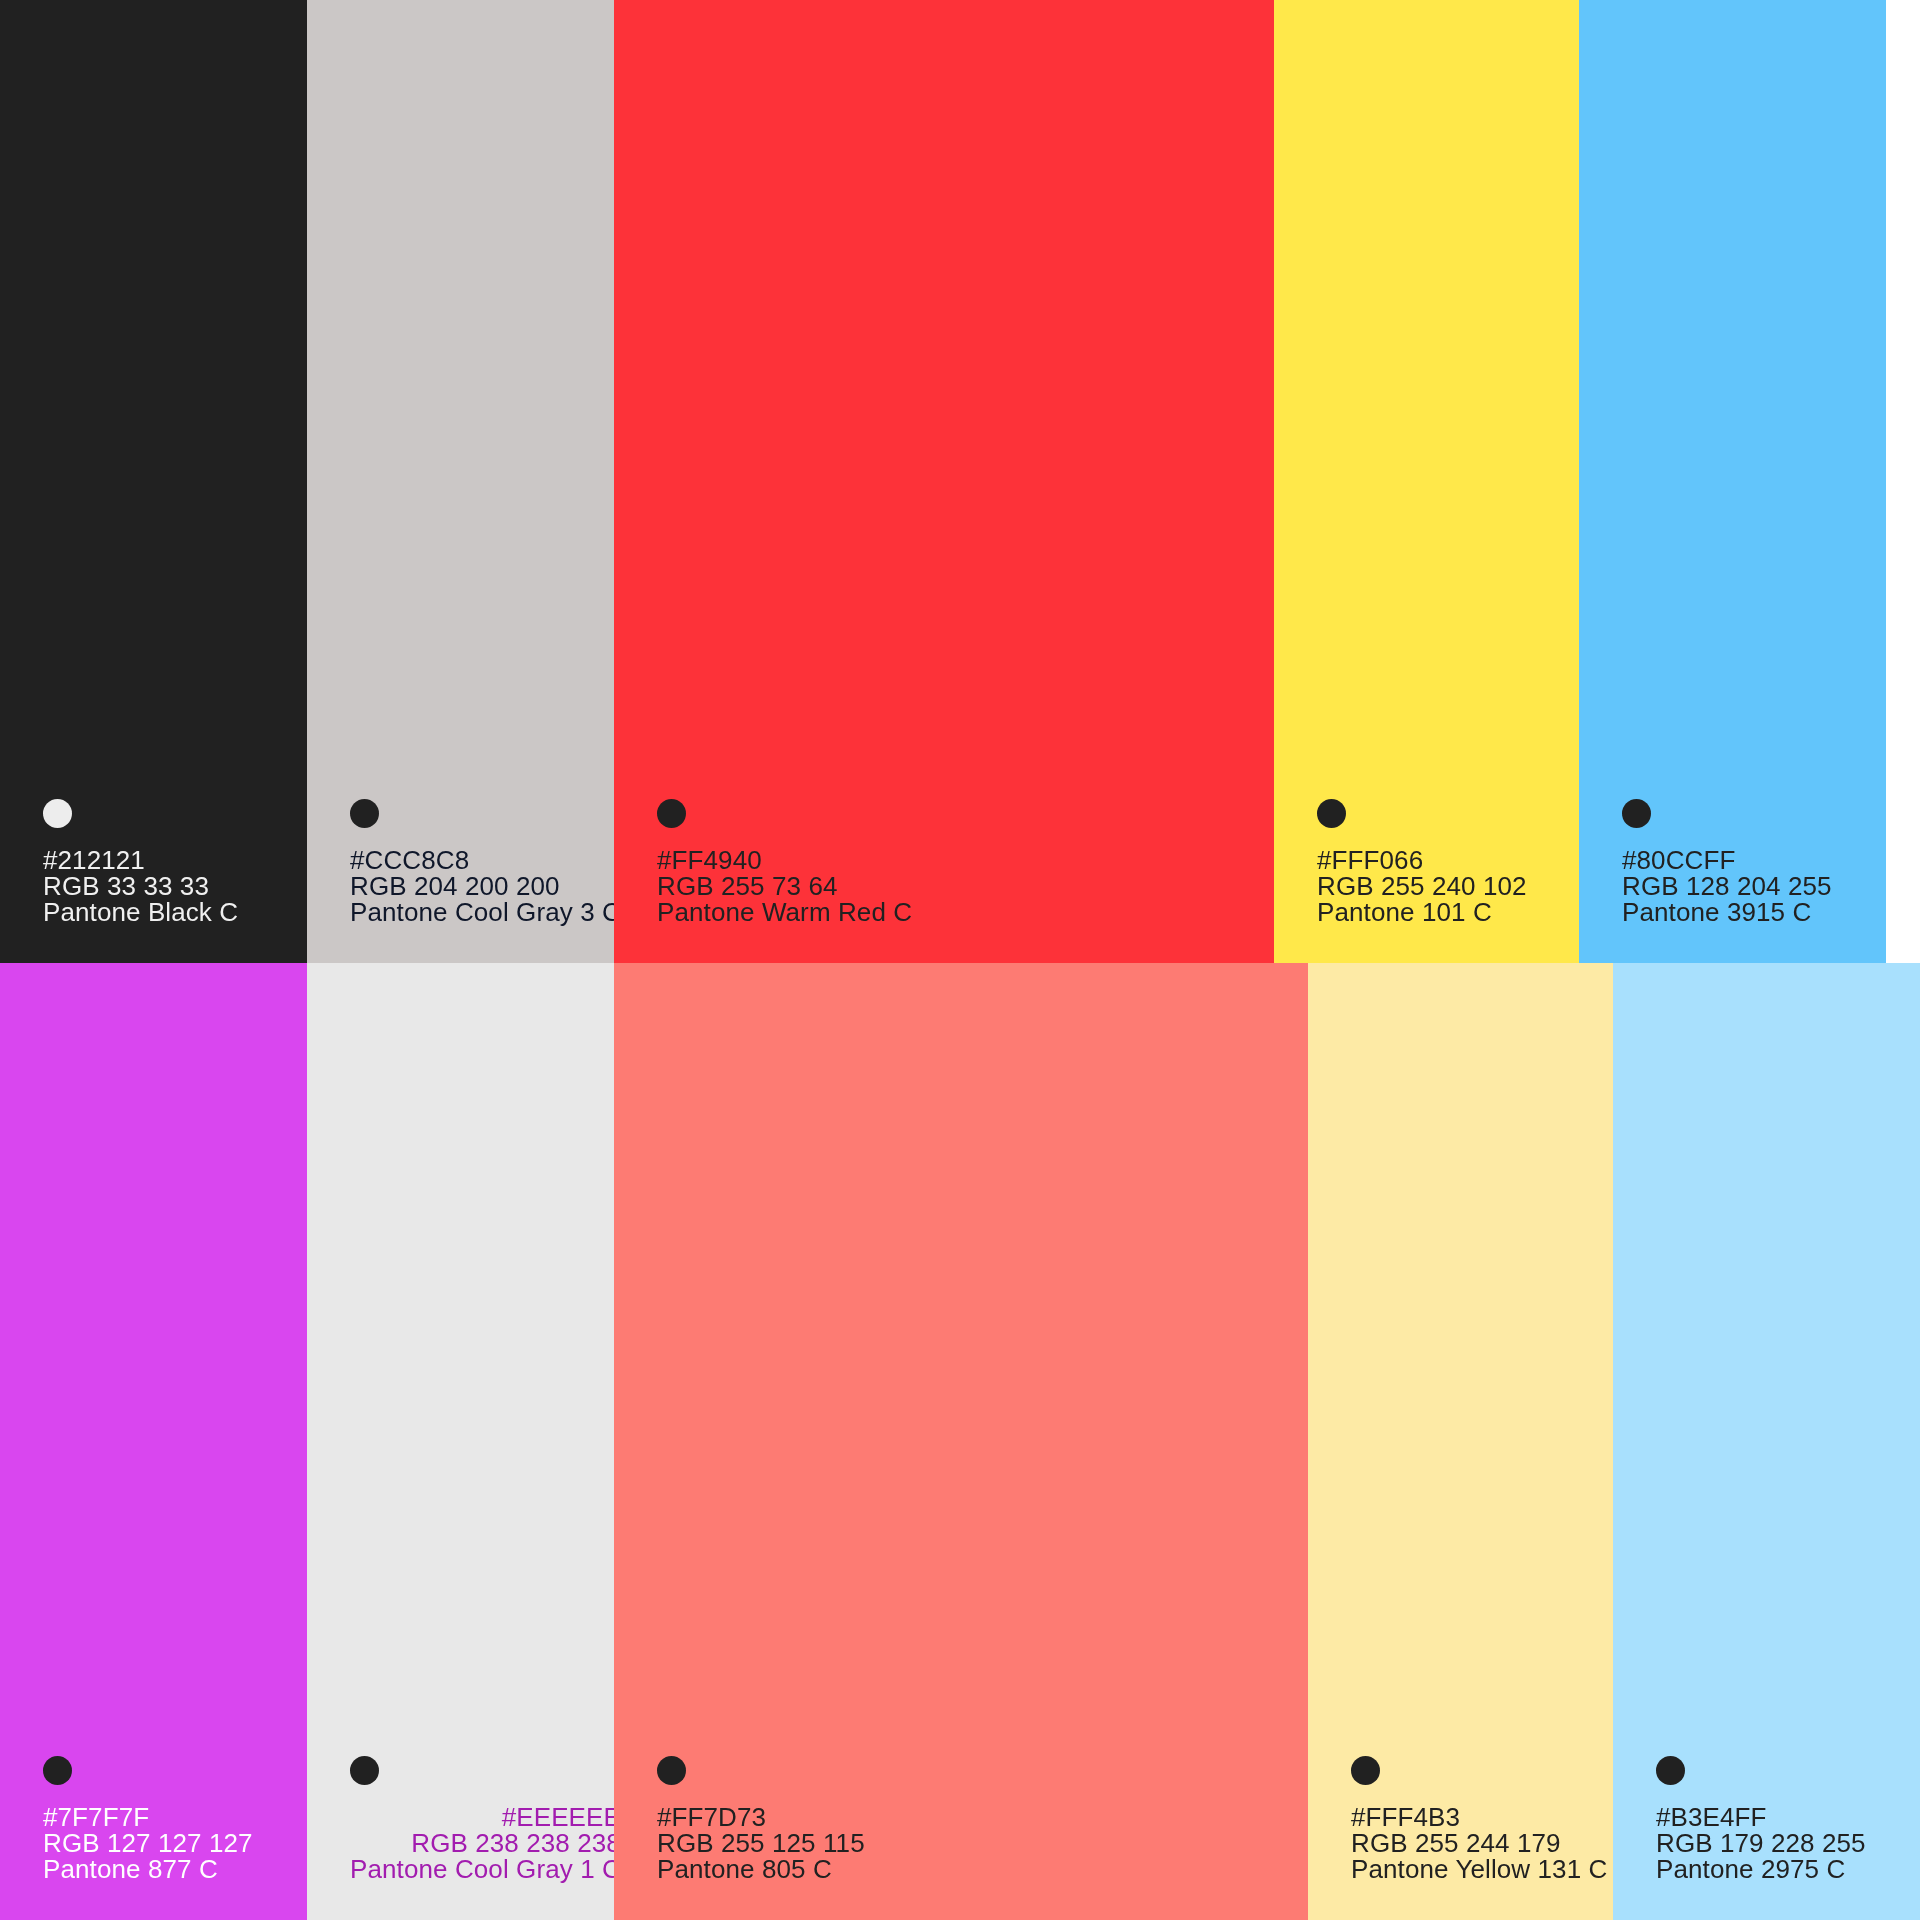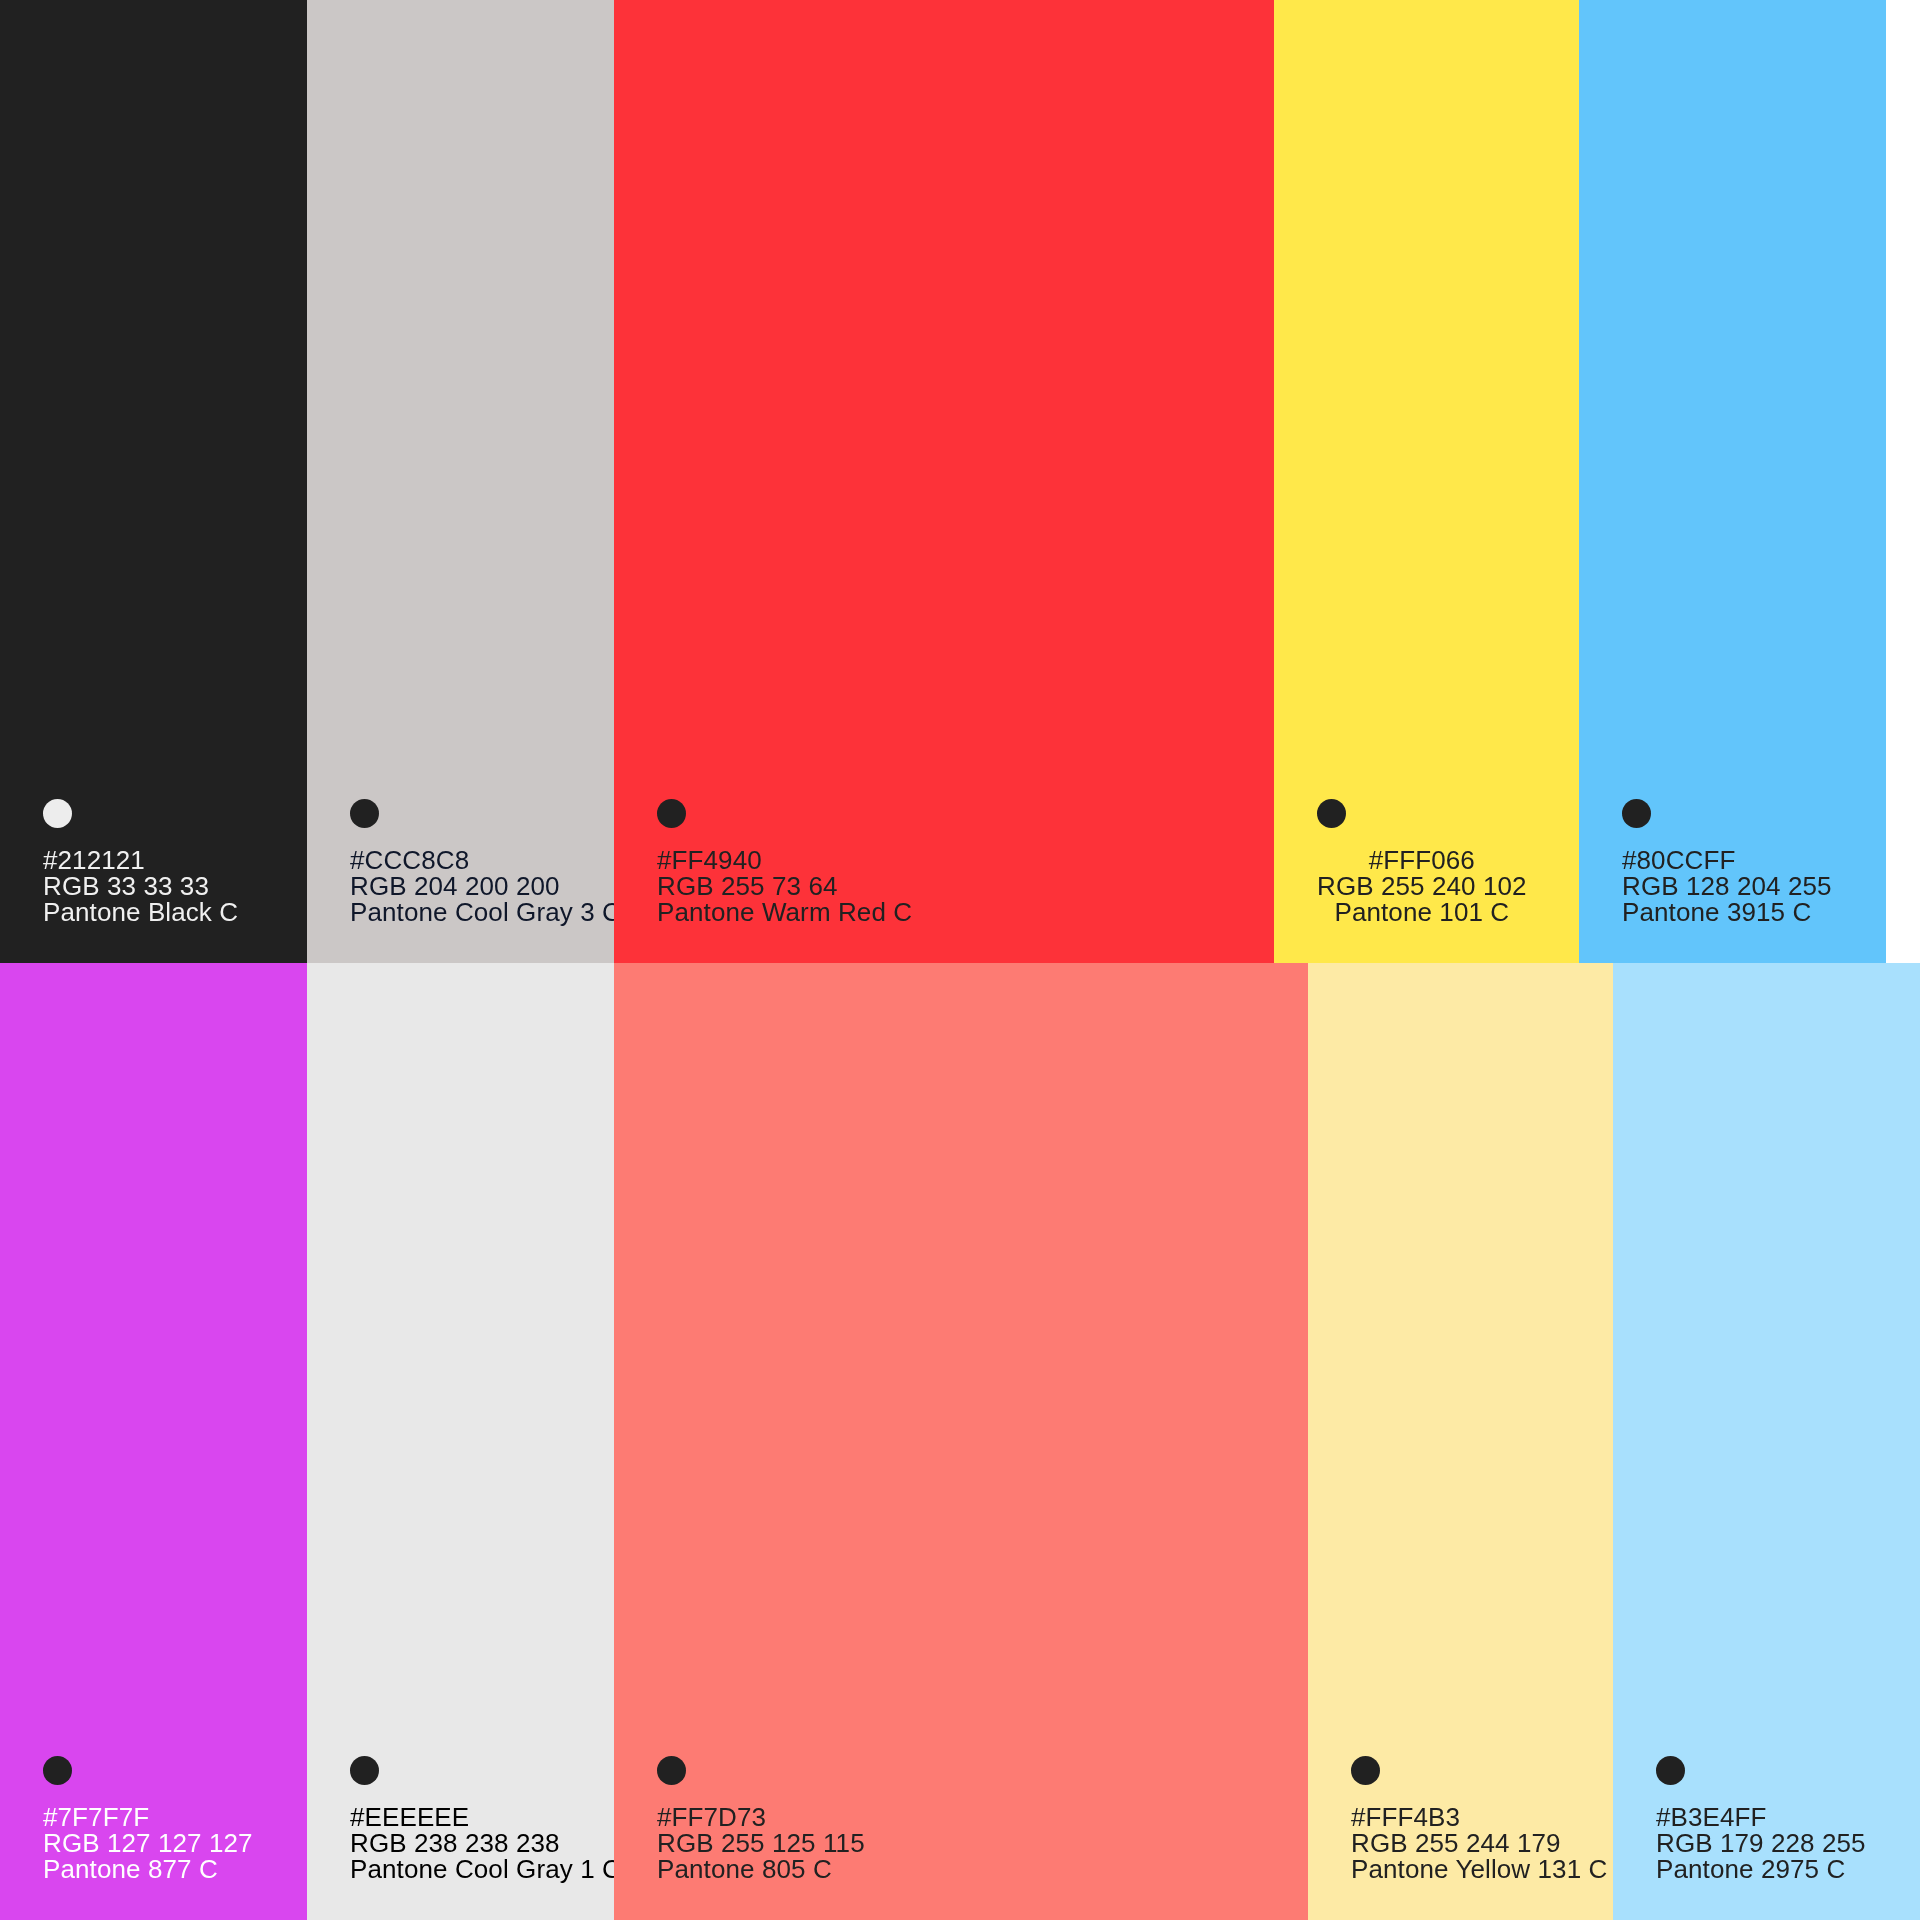--- a/index.html
+++ b/index.html
@@ -81,21 +81,21 @@
       <div class="swatch" style="width: 660px; background: rgb(253, 50, 57);">
         <div class="swatch-dot" style="background: rgb(33, 33, 33);"></div>
         <div class="swatch-info" style="color: rgb(33, 33, 33);">
           <div class="swatch-line">#FF4940</div>
           <div class="swatch-line">RGB 255 73 64</div>
           <div class="swatch-line">Pantone Warm Red C</div>
         </div>
       </div>
       <div class="swatch" style="width: 305px; background: rgb(255, 232, 74);">
         <div class="swatch-dot" style="background: rgb(33, 33, 33);"></div>
-        <div class="swatch-info" style="color: rgb(33, 33, 33); align-items: center;">
+        <div class="swatch-info" style="color: rgb(33, 33, 33);">
           <div class="swatch-line">#FFF066</div>
           <div class="swatch-line">RGB 255 240 102</div>
           <div class="swatch-line">Pantone 101 C</div>
         </div>
       </div>
       <div class="swatch" style="width: 307px; background: rgb(98, 197, 251);">
         <div class="swatch-dot" style="background: rgb(33, 33, 33);"></div>
         <div class="swatch-info" style="color: rgb(33, 33, 33);">
           <div class="swatch-line">#80CCFF</div>
           <div class="swatch-line">RGB 128 204 255</div>
@@ -107,21 +107,21 @@
       <div class="swatch" style="width: 307px; background: #d946ef;">
         <div class="swatch-dot" style="background: rgb(33, 33, 33);"></div>
         <div class="swatch-info" style="color: rgb(255, 255, 255);">
           <div class="swatch-line">#7F7F7F</div>
           <div class="swatch-line">RGB 127 127 127</div>
           <div class="swatch-line">Pantone 877 C</div>
         </div>
       </div>
       <div class="swatch" style="width: 307px; background: rgb(232, 232, 232);">
         <div class="swatch-dot" style="background: rgb(33, 33, 33);"></div>
-        <div class="swatch-info" style="color: #000000;">
+        <div class="swatch-info" style="color: #a21caf; align-items: flex-end;">
           <div class="swatch-line">#EEEEEE</div>
           <div class="swatch-line">RGB 238 238 238</div>
           <div class="swatch-line">Pantone Cool Gray 1 C</div>
         </div>
       </div>
       <div class="swatch" style="width: 694px; background: rgb(253, 123, 115);">
         <div class="swatch-dot" style="background: rgb(33, 33, 33);"></div>
         <div class="swatch-info" style="color: rgb(33, 33, 33);">
           <div class="swatch-line">#FF7D73</div>
           <div class="swatch-line">RGB 255 125 115</div>

